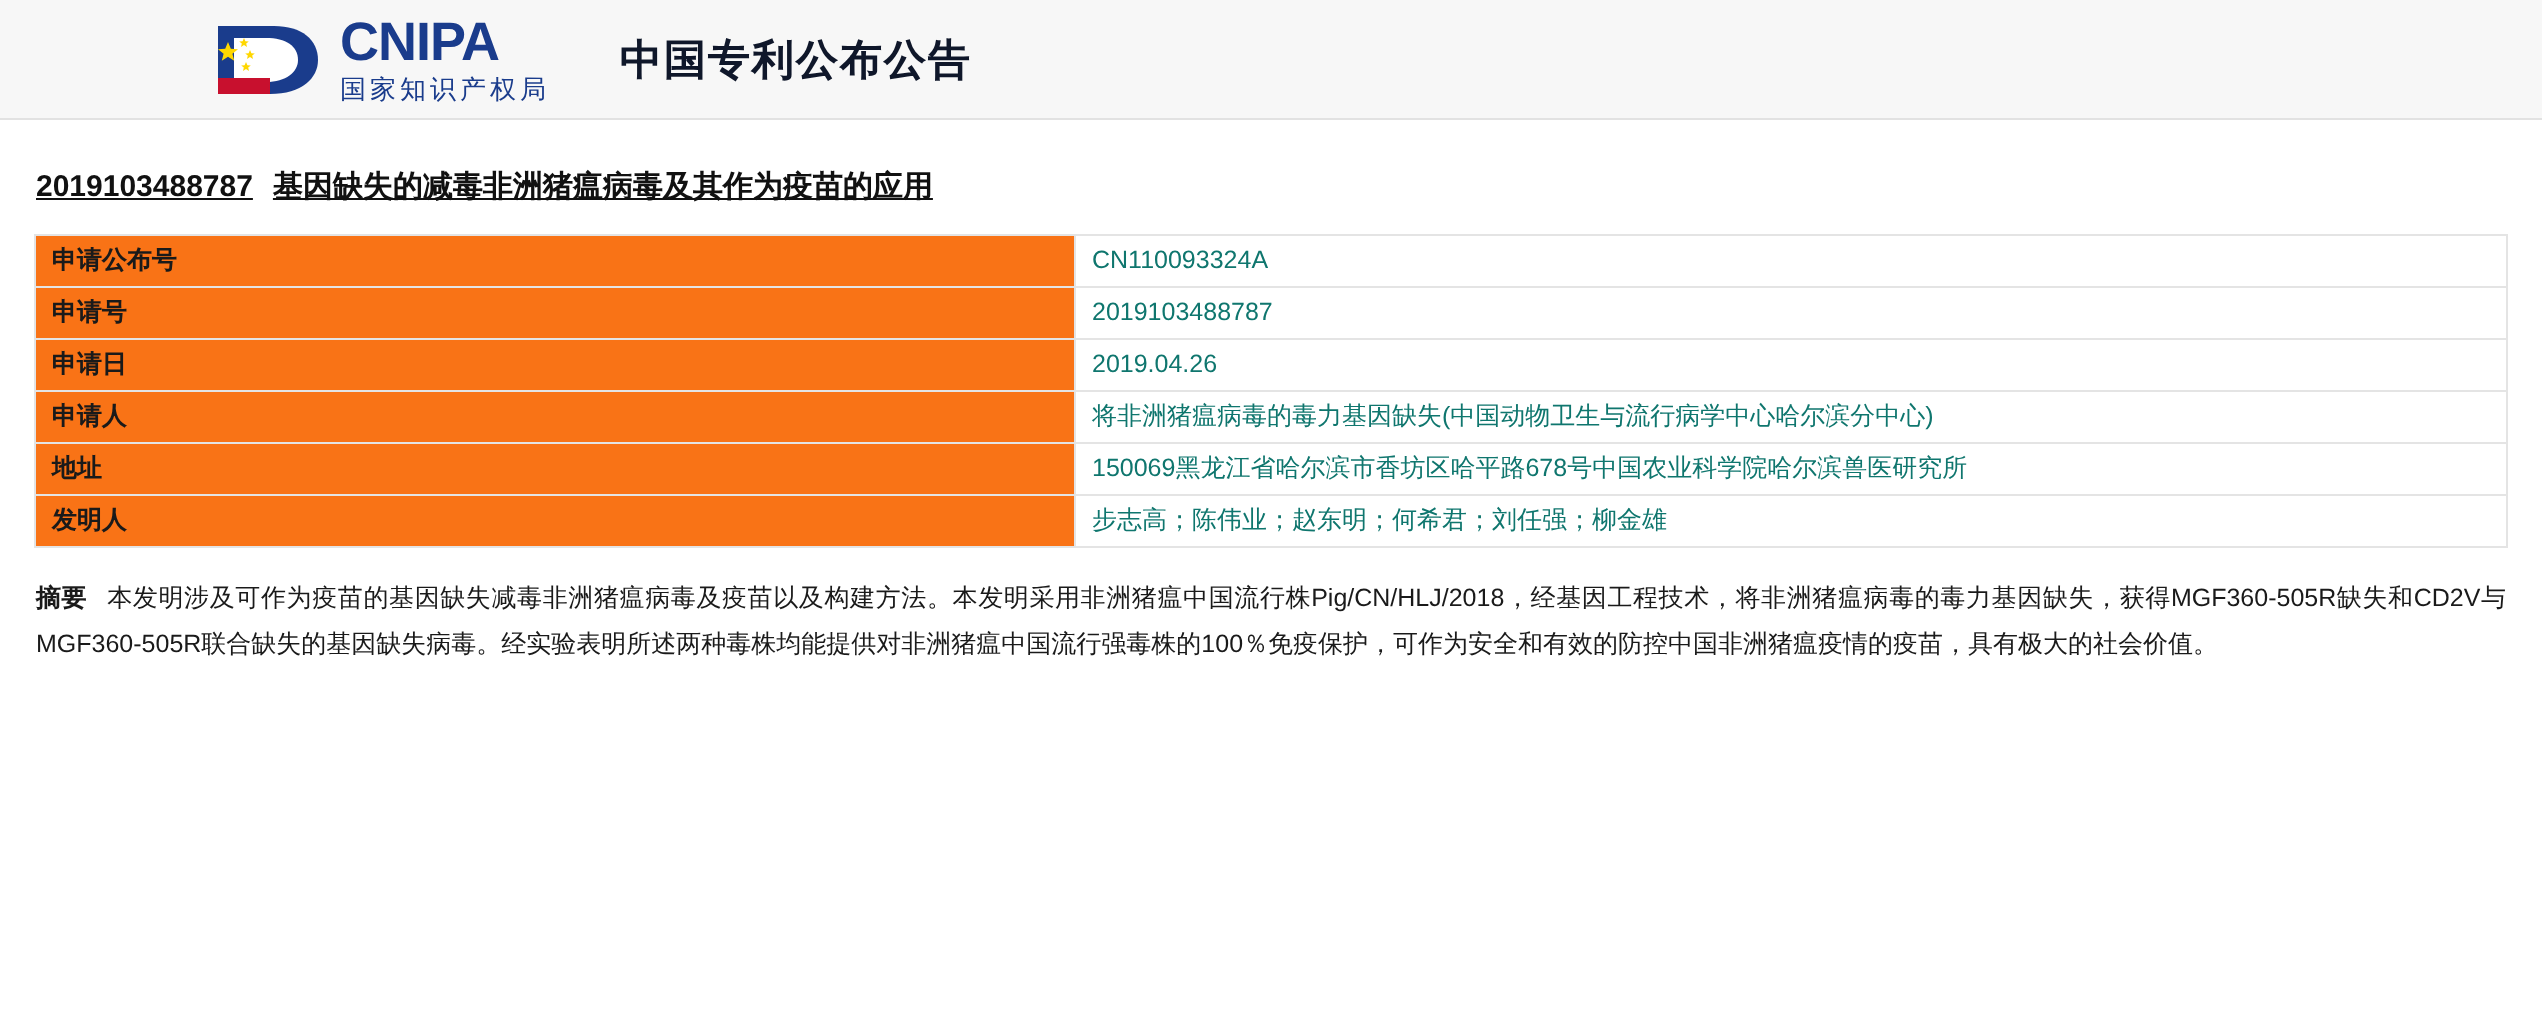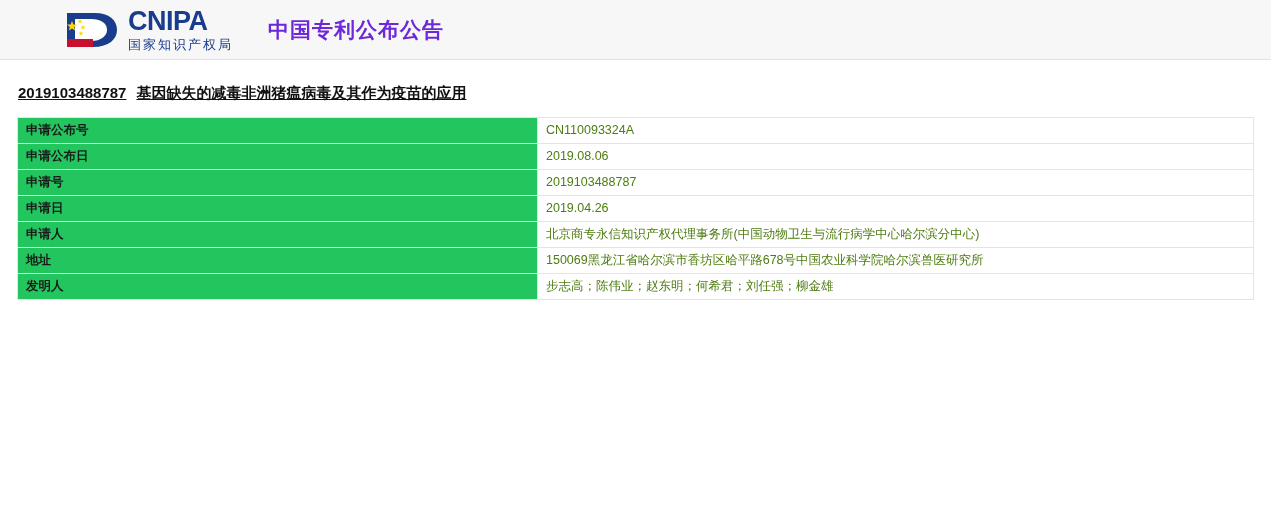--- a/index.html
+++ b/index.html
@@ -15,21 +15,21 @@
     overflow: hidden;
     background: #ffffff;
   }
   
   .header {
     height: 60px;
     background: #f7f7f7;
     border-bottom: 1px solid #e2e2e2;
     display: flex;
     align-items: center;
-    padding-left: 63px;
+    padding-left: 105px;
   }
   .logo-wrap {
     display: flex;
     align-items: center;
     gap: 7px;
   }
   .logo-mark {
     width: 58px; height: 42px;
     position: relative;
     display: block;
@@ -50,21 +50,21 @@
   .logo-cn {
     font-size: 13px;
     color: #1a3c8c;
     letter-spacing: 2px;
     margin-top: 3px;
     text-align: right;
   }
   .header-title {
     margin-left: 35px;
     font-size: 21px;
-    color: #6d28d9;
+    color: #0f172a;
     font-weight: bold;
     letter-spacing: 1px;
   }
   
   .doc-title {
     margin: 24px 0 14px 18px;
     font-size: 15px;
     font-weight: bold;
     color: #111;
     text-decoration: underline;
@@ -81,28 +81,28 @@
   }
   table.biblio tr { height: 26px; }
   table.biblio td {
     border: 1px solid #e4e4e4;
     padding: 3px 8px;
     vertical-align: middle;
     line-height: 1.3;
   }
   table.biblio td.label {
     width: 520px;
-    background: #22c55e;
+    background: #f97316;
     font-weight: bold;
     color: #1a1a1a;
     font-family: Liberation Serif, serif;
   }
   table.biblio td.value {
     background: #ffffff;
-    color: #4d7c0f;
+    color: #0f766e;
   }
   
   .abstract {
     margin: 14px 18px 0 18px;
     font-size: 12.5px;
     color: #1a1a1a;
     line-height: 1.85;
     text-align: justify;
   }
   .abstract .ab-label {
@@ -142,40 +142,39 @@
     <span class="num">2019103488787</span><span>基因缺失的减毒非洲猪瘟病毒及其作为疫苗的应用</span>
   </div>
 
   <table class="biblio">
     <tbody>
       <tr>
         <td class="label">申请公布号</td>
         <td class="value">CN110093324A</td>
       </tr>
       <tr>
-        <td class="label">申请公布日</td>
-        <td class="value">2019.08.06</td>
-      </tr>
-      <tr>
         <td class="label">申请号</td>
         <td class="value">2019103488787</td>
       </tr>
       <tr>
         <td class="label">申请日</td>
         <td class="value">2019.04.26</td>
       </tr>
       <tr>
         <td class="label">申请人</td>
-        <td class="value">北京商专永信知识产权代理事务所(中国动物卫生与流行病学中心哈尔滨分中心)</td>
+        <td class="value">将非洲猪瘟病毒的毒力基因缺失(中国动物卫生与流行病学中心哈尔滨分中心)</td>
       </tr>
       <tr>
         <td class="label">地址</td>
         <td class="value">150069黑龙江省哈尔滨市香坊区哈平路678号中国农业科学院哈尔滨兽医研究所</td>
       </tr>
       <tr>
         <td class="label">发明人</td>
         <td class="value">步志高；陈伟业；赵东明；何希君；刘任强；柳金雄</td>
       </tr>
     </tbody>
   </table>
 
+  <div class="abstract">
+    <span class="ab-label">摘要</span><span>本发明涉及可作为疫苗的基因缺失减毒非洲猪瘟病毒及疫苗以及构建方法。本发明采用非洲猪瘟中国流行株Pig/CN/HLJ/2018，经基因工程技术，将非洲猪瘟病毒的毒力基因缺失，获得MGF360-505R缺失和CD2V与MGF360-505R联合缺失的基因缺失病毒。经实验表明所述两种毒株均能提供对非洲猪瘟中国流行强毒株的100％免疫保护，可作为安全和有效的防控中国非洲猪瘟疫情的疫苗，具有极大的社会价值。</span>
+  </div>
 
 </div>
 
 </body></html>

